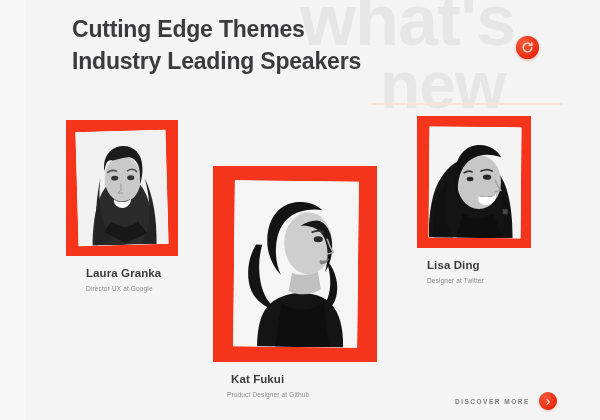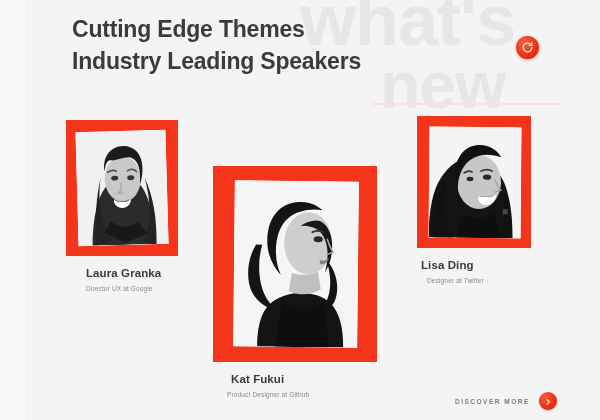--- a/index.html
+++ b/index.html
@@ -139,21 +139,21 @@
 
   .card-kat { left: 213px; top: 166px; }
   .card-kat .frame { width: 164px; height: 196px; }
   .card-kat .photo { left: 21px; top: 15px; width: 124px; height: 166px; transform: rotate(0.6deg); }
   .card-kat .card-name { margin-left: 18px; }
   .card-kat .card-role { margin-left: 14px; }
 
   .card-lisa { left: 417px; top: 116px; }
   .card-lisa .frame { width: 114px; height: 132px; }
   .card-lisa .photo { left: 12px; top: 11px; width: 92px; height: 111px; transform: rotate(0.5deg); }
-  .card-lisa .card-name { margin-left: 4px; }
+  .card-lisa .card-name { margin-left: 10px; }
   .card-lisa .card-role { margin-left: 10px; }
 
   
   .p-bg { position:absolute; inset:0; background:#fbfbfb; }
 
   
   .discover {
     position: absolute;
     left: 455px;
     top: 392px;

